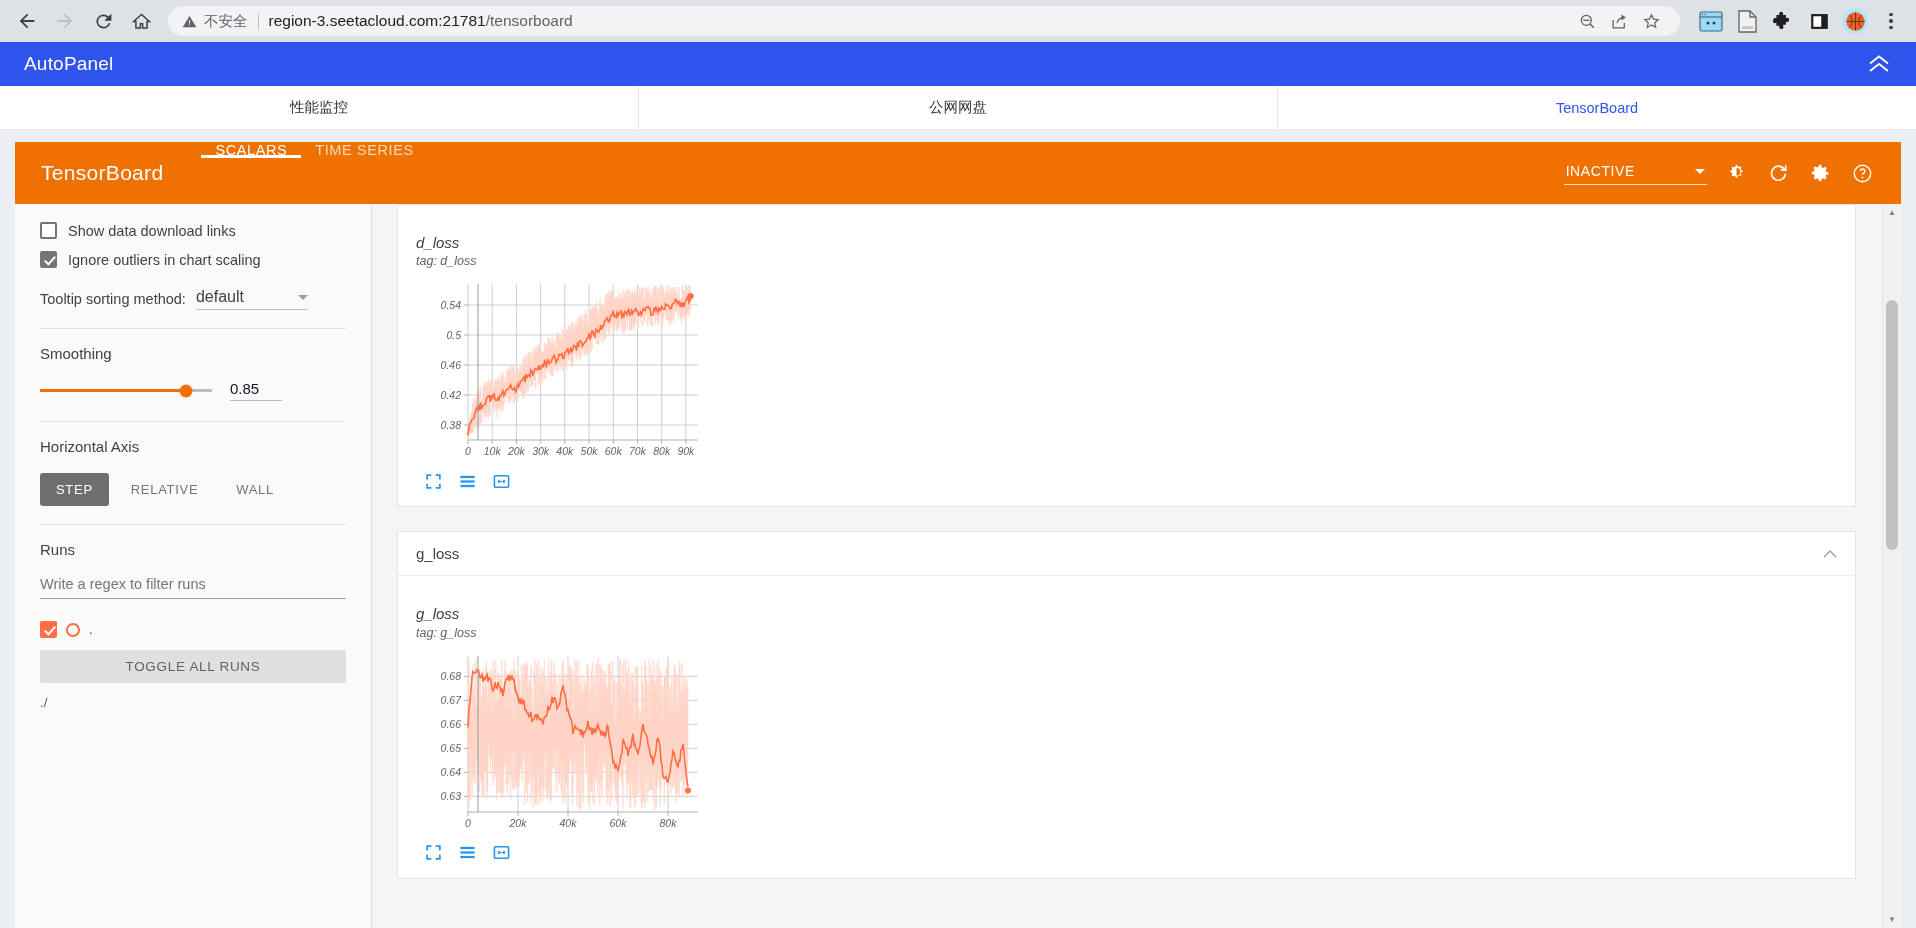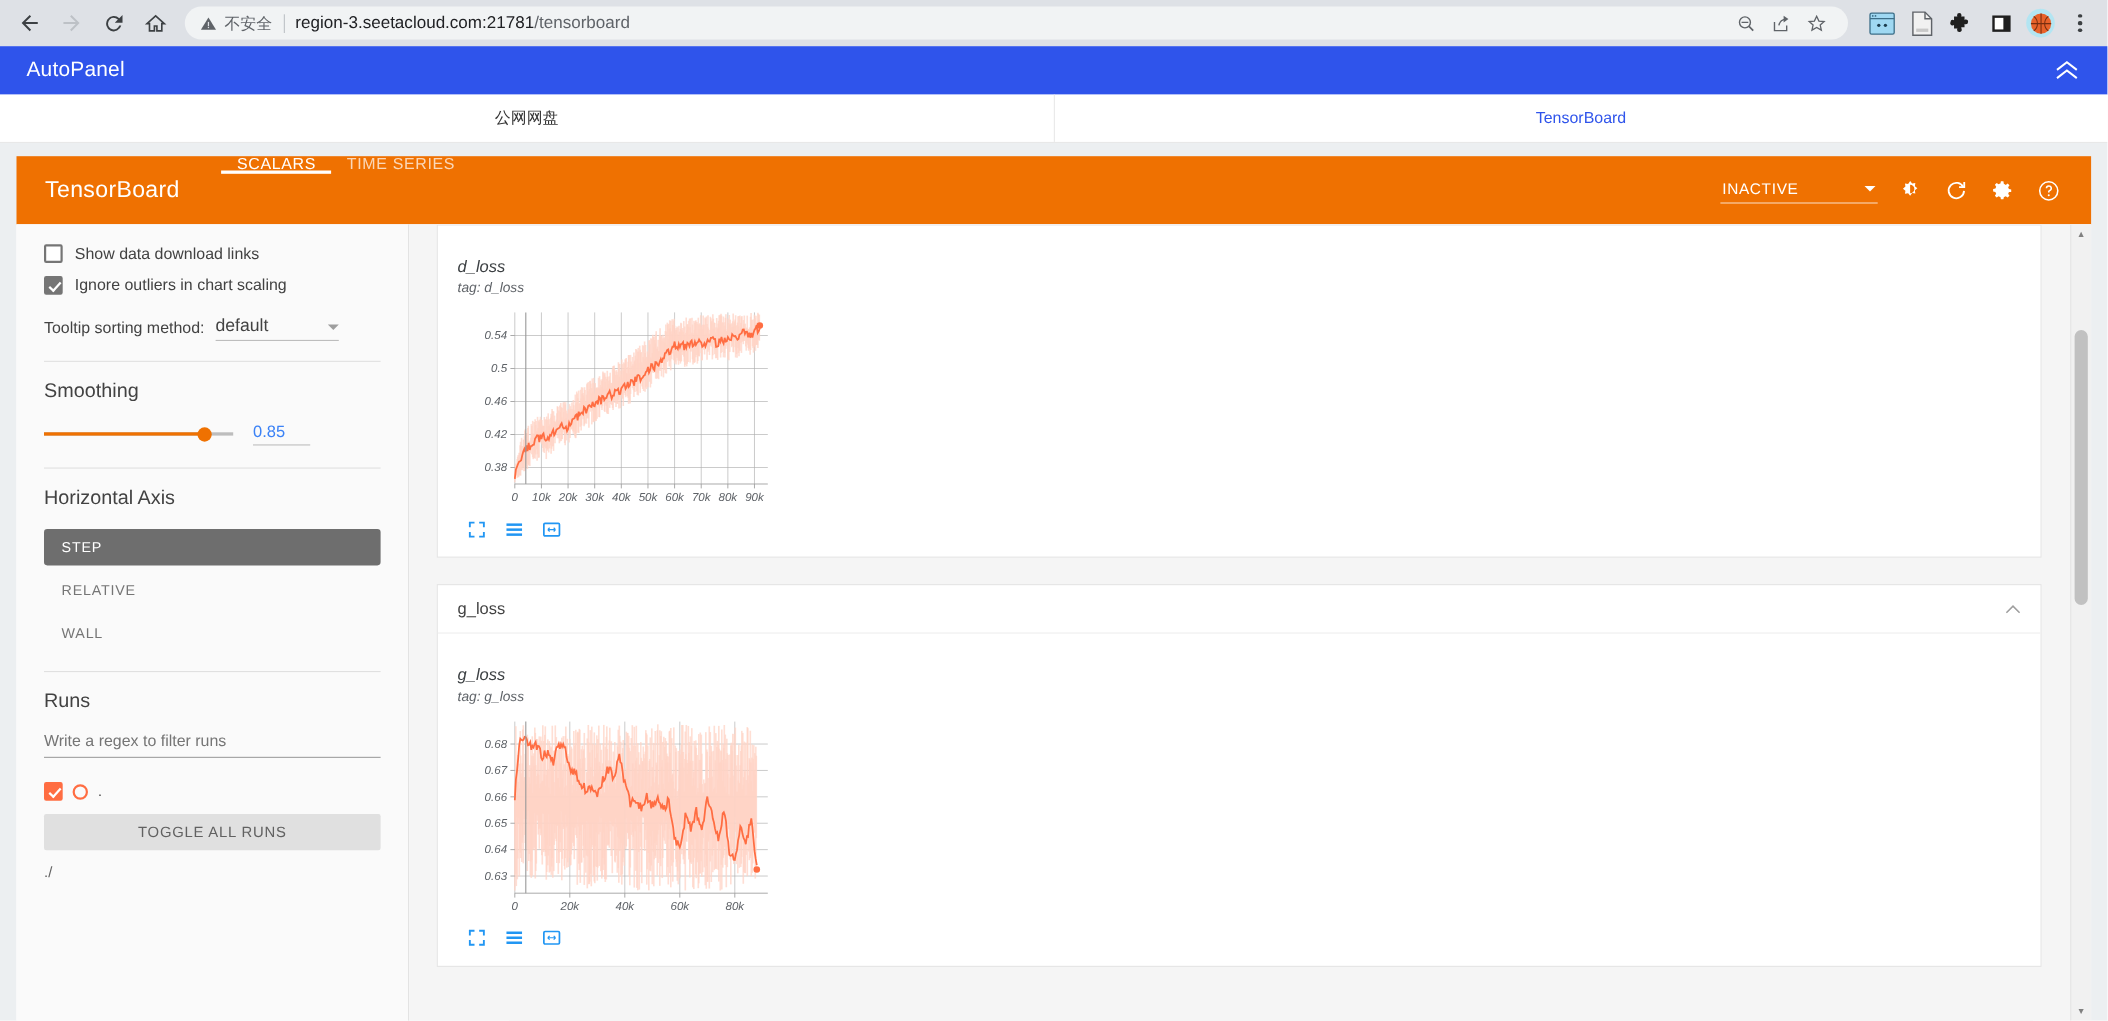--- a/index.html
+++ b/index.html
@@ -268,21 +268,21 @@
     border-right: 5px solid transparent;
     border-top: 5px solid #9e9e9e;
     margin-left: auto;
   }
   .caret.white { border-top-color: #fff; }
   .sec-divider {
     border-top: 1px solid #e0e0e0;
     margin: 18px 0 0 0;
   }
   .sec-title {
-    font-size: 18px;
+    font-size: 15px;
     color: #424242;
     margin: 16px 0 18px 0;
   }
   .slider-row {
     display: flex; align-items: center;
     gap: 18px;
     margin-bottom: 20px;
   }
   .slider {
     position: relative;
@@ -299,27 +299,27 @@
     position: absolute;
     top: 50%;
     left: 85%;
     width: 13px; height: 13px;
     border-radius: 50%;
     background: #ef7101;
     transform: translate(-50%, -50%);
   }
   .slider-val {
     font-size: 15px;
-    color: #3b82f6;
+    color: #0f172a;
     border-bottom: 1px solid #bdbdbd;
     min-width: 52px;
     padding-bottom: 3px;
     text-align: left;
   }
-  .axis-btns { display: flex; gap: 6px; margin-bottom: 6px; flex-direction: column; }
+  .axis-btns { display: flex; gap: 6px; margin-bottom: 6px; }
   .axis-btn {
     font-size: 13px;
     letter-spacing: .7px;
     color: #757575;
     padding: 9px 16px;
     border-radius: 3px;
   }
   .axis-btn.active {
     background: #6e6e6e;
     color: #fff;
@@ -533,20 +533,23 @@
   <div class="autopanel-title">AutoPanel</div>
   <div class="autopanel-collapse">
     <svg width="26" height="20" viewBox="0 0 26 20">
       <path d="M4 9.5 13 2.5l9 7" fill="none" stroke="#fff" stroke-width="1.8"></path>
       <path d="M4 17 13 10l9 7" fill="none" stroke="#fff" stroke-width="1.8"></path>
     </svg>
   </div>
 </div>
 
 <div class="panel-tabs">
+  <div class="panel-tab">
+    <span>性能监控</span>
+  </div>
   <div class="panel-tab">
     <span>公网网盘</span>
   </div>
   <div class="panel-tab active">
     <span>TensorBoard</span>
   </div>
 </div>
 
 <div class="tb-wrap">
 

